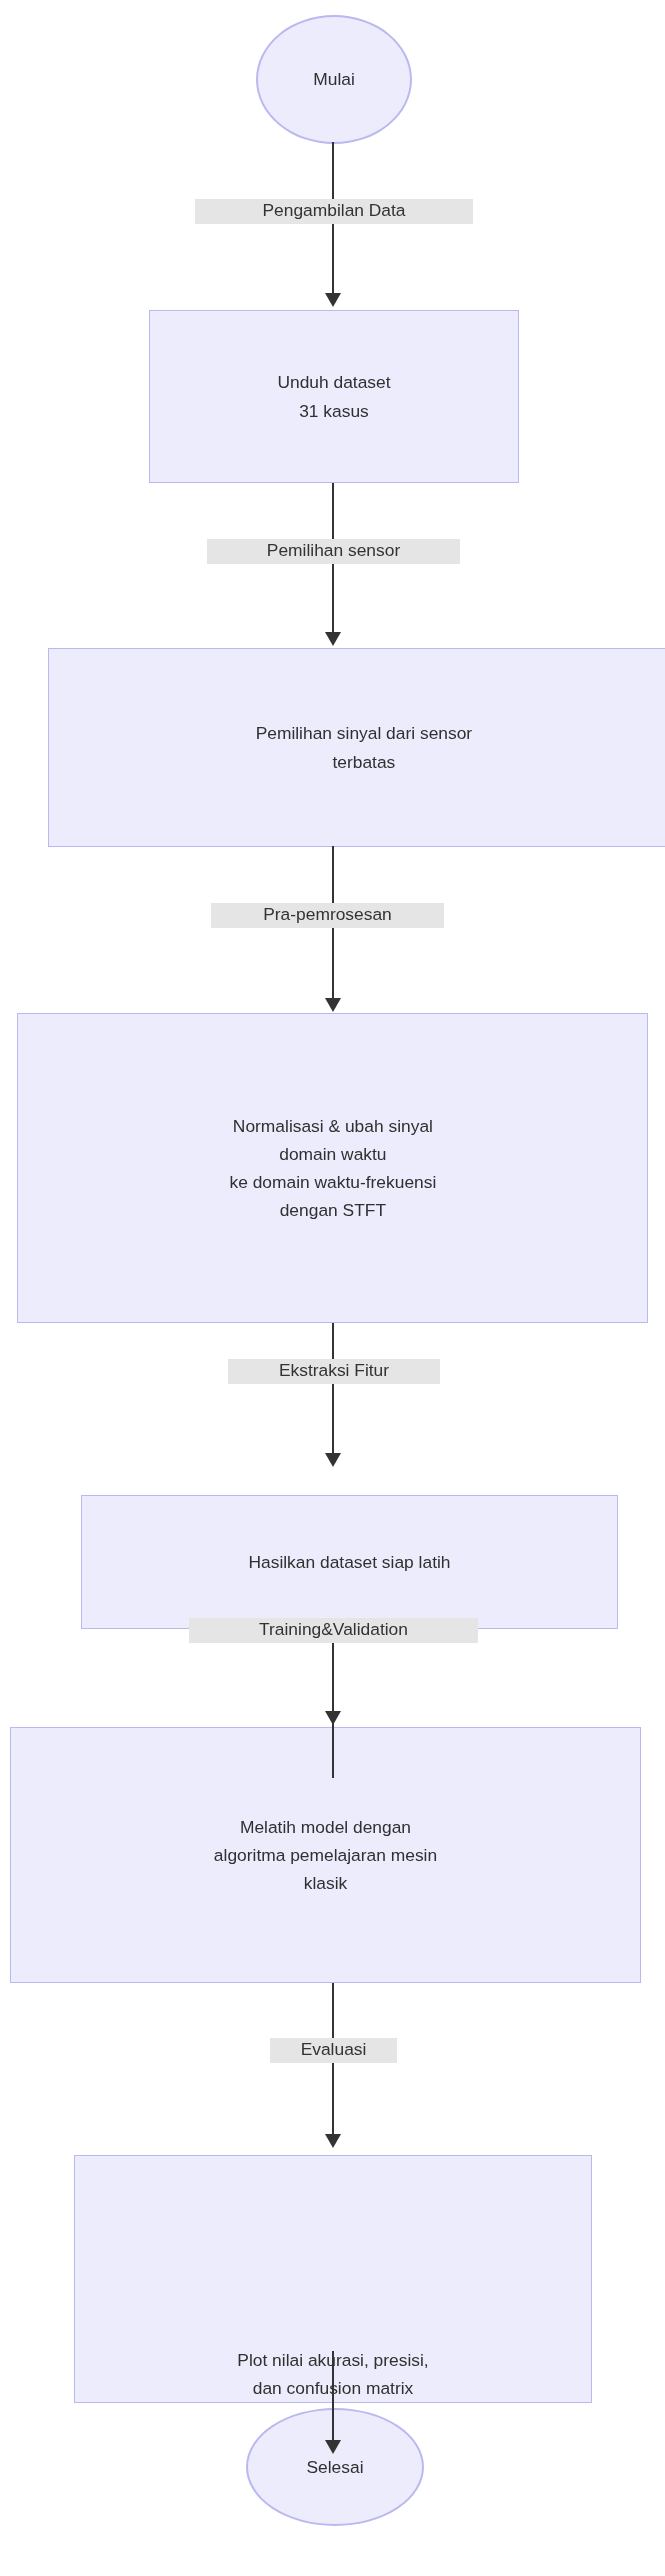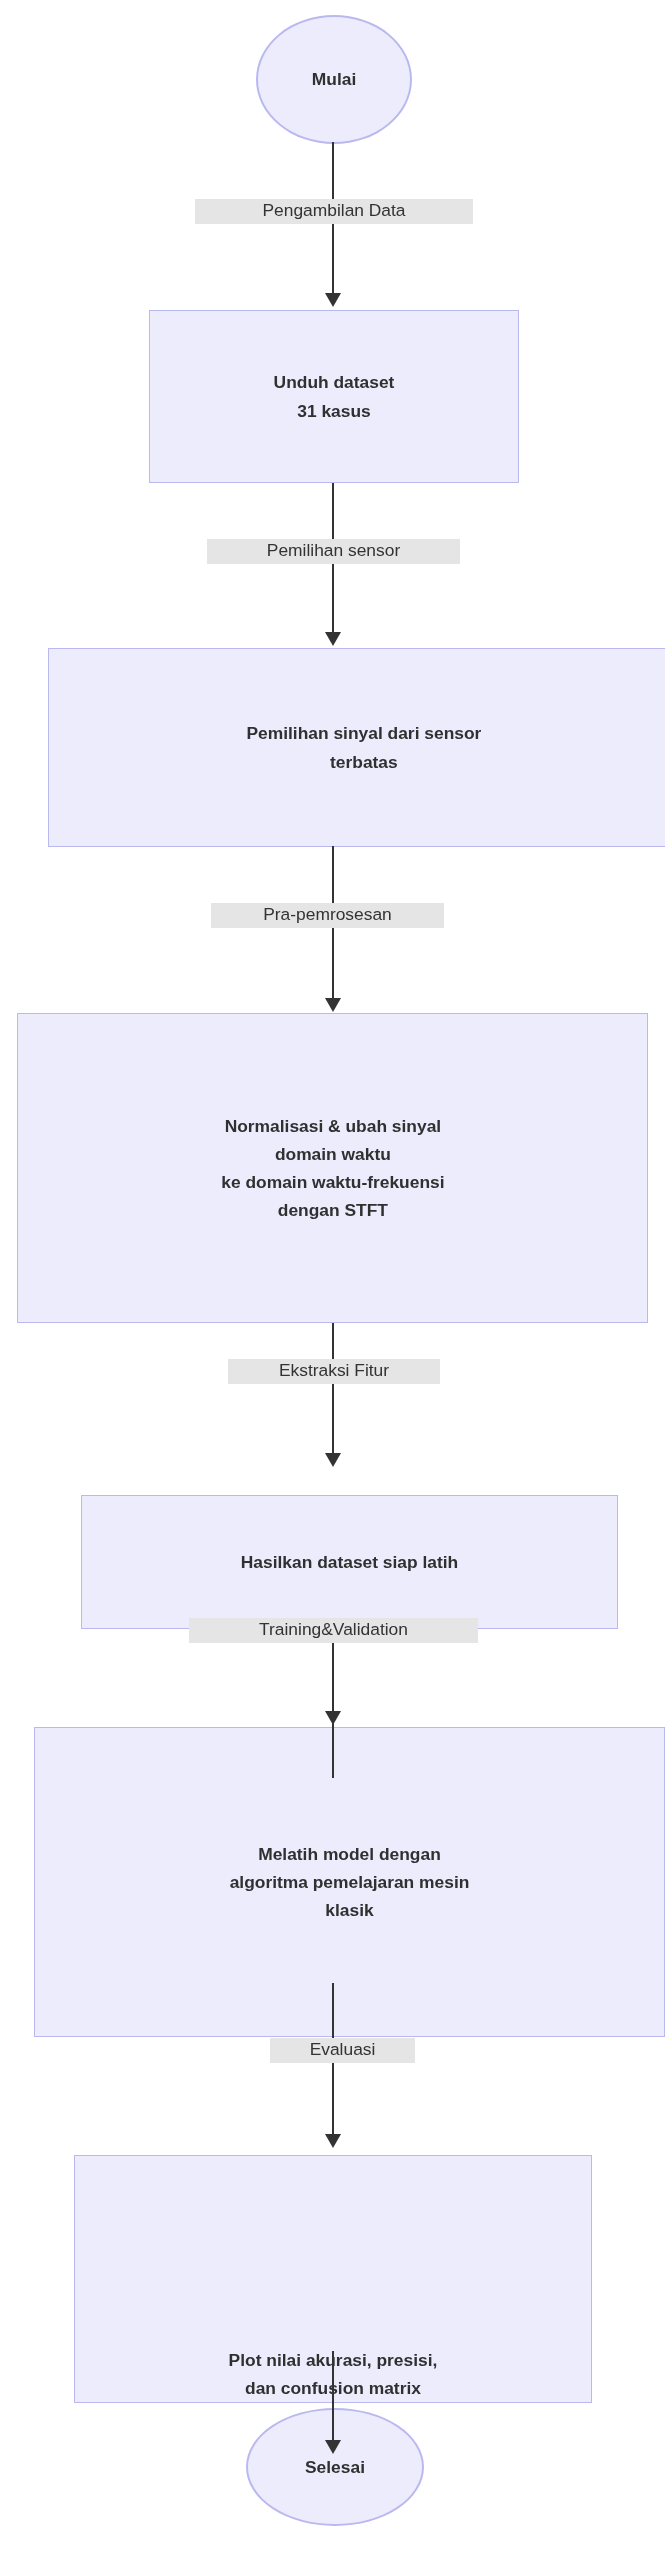--- a/index.html
+++ b/index.html
@@ -29,21 +29,20 @@
     background: #ececfd;
     border: 1.3px solid #b9b9f0;
     display: flex;
     align-items: center;
     justify-content: center;
     text-align: center;
     color: #303030;
     font-size: 17.4px;
     line-height: 1.62;
     font-family: "Liberation Sans", sans-serif;
-    font-weight: bold;
   }
   .node.terminal {
     border-radius: 50%;
     border-width: 2px;
   }
   .node .node-text {
     display: block;
     white-space: pre-line;
     padding: 0 6.7px;
   }
@@ -125,29 +124,29 @@
   <div class="edge-label" style="left:228px; top:1359px; width:212px;">Ekstraksi Fitur</div>
 
   <div class="node" style="left:64px; top:1495px; width:537px; height:134px;margin-left:17px;">
     <span class="node-text">Hasilkan dataset siap latih</span>
   </div>
 
   <div class="connector" style="top:1629px; height:149px;"></div>
   <div class="arrowhead" style="top:1711px;"></div>
   <div class="edge-label" style="left:189px; top:1618px; width:289px;">Training&amp;Validation</div>
 
-  <div class="node" style="left:34px; top:1727px; width:631px; height:310px;text-align:center;">
+  <div class="node" style="left:10px; top:1727px; width:631px; height:256px;text-align:center;">
     <span class="node-text">Melatih model dengan
 algoritma pemelajaran mesin
 klasik</span>
   </div>
 
   <div class="connector" style="top:1983px; height:151px;"></div>
   <div class="arrowhead" style="top:2134px;"></div>
-  <div class="edge-label" style="left:270px; top:2038px; width:145px;">Evaluasi</div>
+  <div class="edge-label" style="left:270px; top:2038px; width:127px;">Evaluasi</div>
 
   <div class="node" style="left:74px; top:2155px; width:518px; height:248px;align-items:flex-end;">
     <span class="node-text">Plot nilai akurasi, presisi,
 dan confusion matrix</span>
   </div>
 
   <div class="connector" style="top:2351px; height:89px;"></div>
   <div class="arrowhead" style="top:2440px;"></div>
 
   <div class="node terminal" style="left:246px; top:2408px; width:178px; height:118px;">

